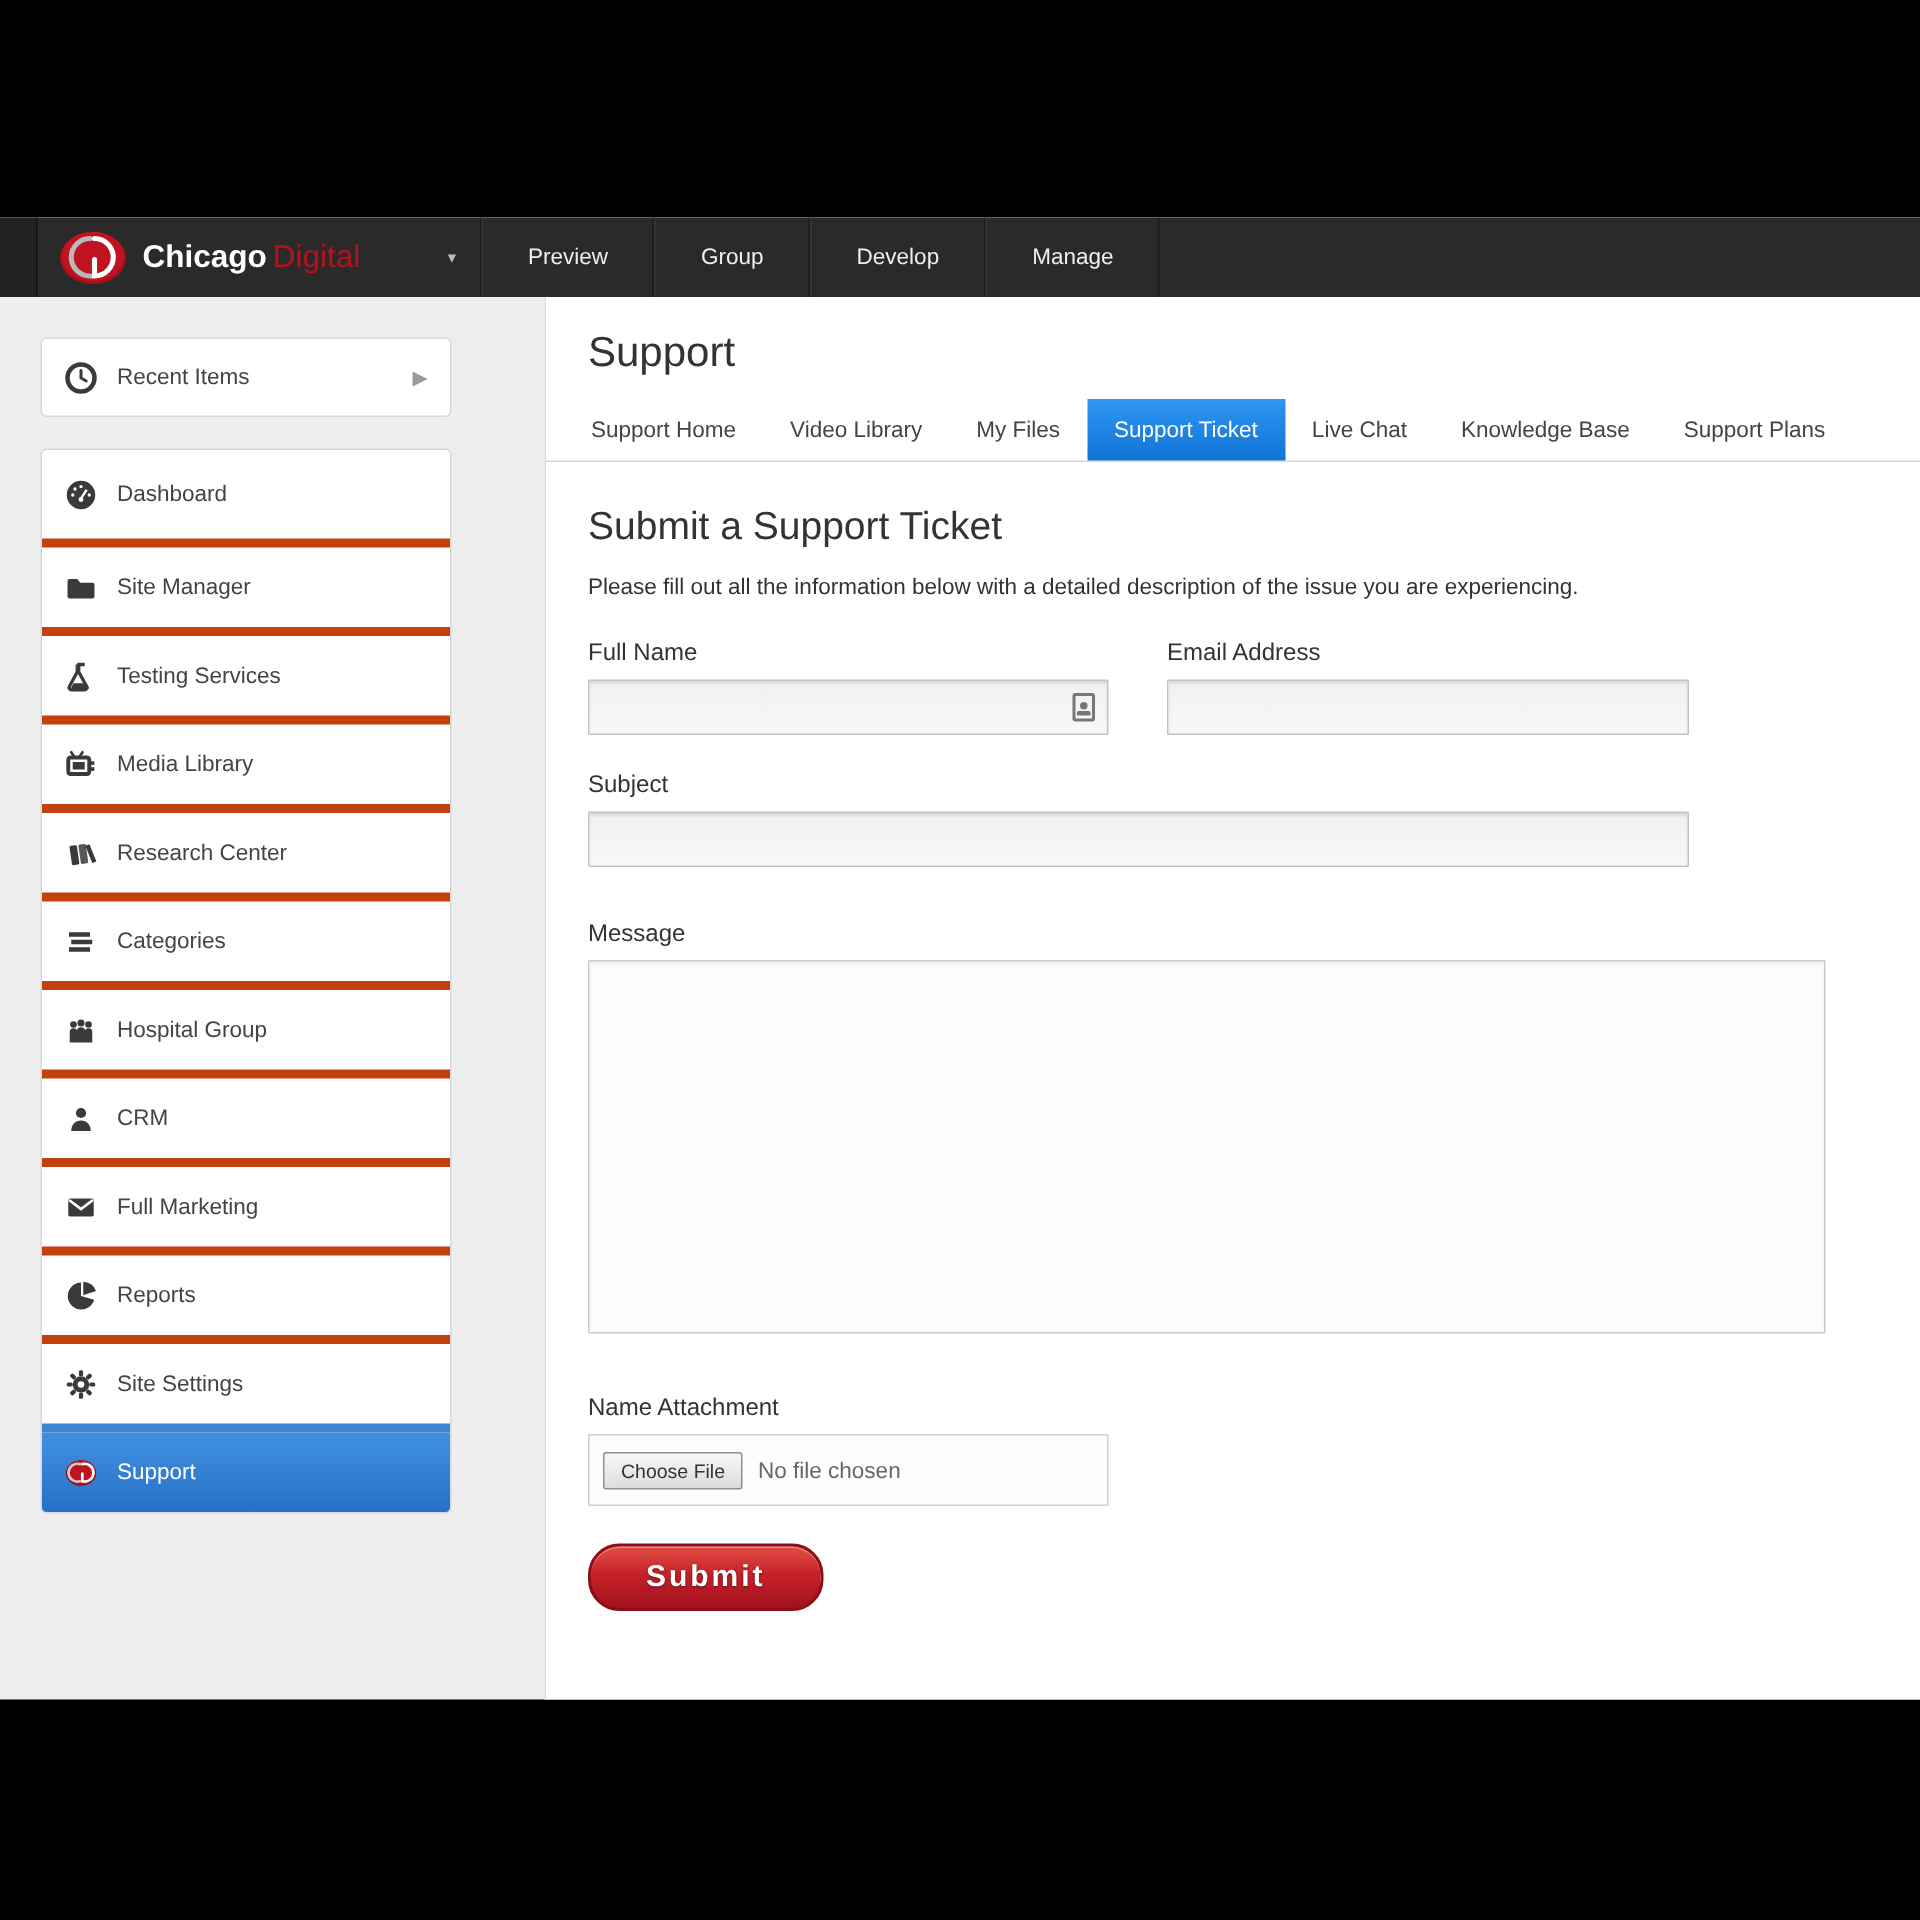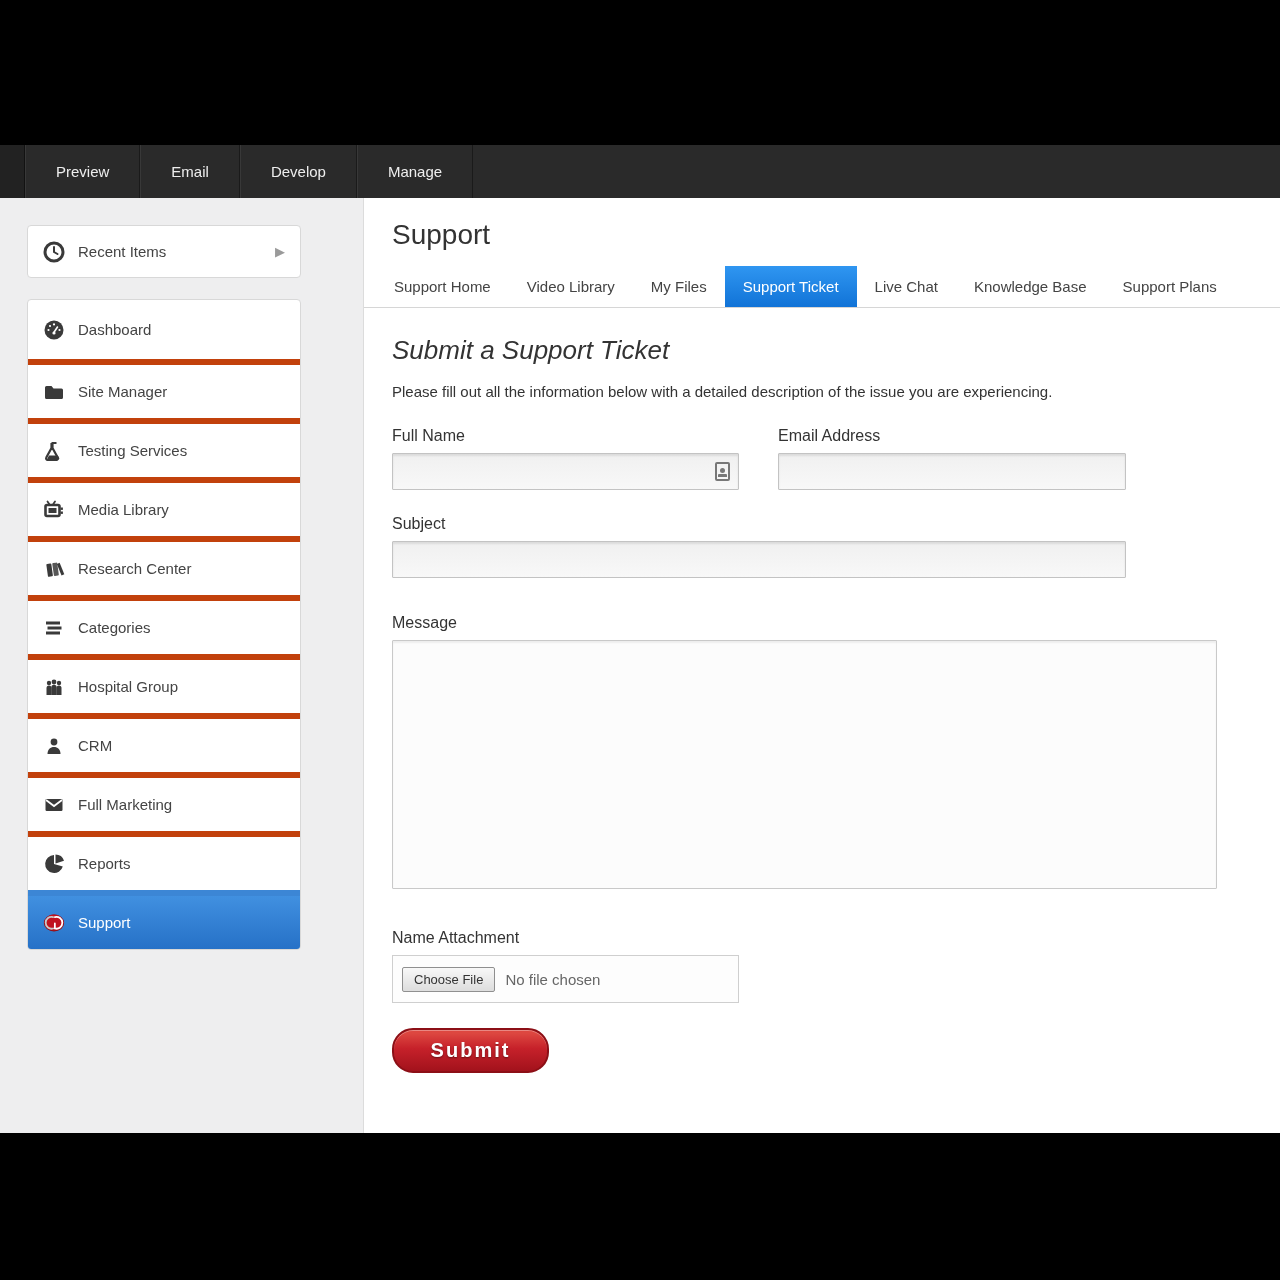--- a/index.html
+++ b/index.html
@@ -42,21 +42,21 @@
 
   
   .page-header { padding:21px 28px 15px; }
   .page-title { font-size:28px; color:#333; font-weight:normal; }
   .tabs { display:flex; align-items:stretch; padding:0 12px; border-bottom:1px solid #d6d6d6;text-align:center; }
   .tab { padding:12px 18px; font-size:15px; color:#444; cursor:pointer; white-space:nowrap; }
   .tab.active { background:linear-gradient(#2f96f1,#1173d7); color:#fff; }
 
   
   .form-area { padding:27px 28px 0; }
-  .form-heading { font-size:26px; color:#333; font-weight:normal; margin-bottom:17px;font-style:italic; }
+  .form-heading { font-size:26px; color:#333; font-weight:normal; margin-bottom:17px; }
   .form-desc { font-size:15px; color:#333; margin-bottom:27px; }
   .field-label { font-size:16px; color:#333; margin-bottom:8px; }
   .two-col { display:flex; margin-bottom:25px; }
   .col-a { width:347px; margin-right:39px; }
   .col-b { width:348px; }
   .text-input { width:100%; height:37px; border:1px solid #c3c3c3; background:linear-gradient(#f0f0f0,#f8f8f8);
     box-shadow:inset 0 2px 2px rgba(0,0,0,.09); padding:0 10px; font-size:15px; color:#333; border-radius:1px; }
   .input-wrap { position:relative; }
   .contact-hint { position:absolute; right:9px; top:9px; width:15px; height:19px; border:2px solid #777;
     border-radius:2px; display:flex; flex-direction:column; align-items:center; justify-content:flex-end; padding-bottom:2px; }
@@ -79,23 +79,33 @@
     box-shadow:inset 0 1px 0 rgba(255,255,255,.35); }
 </style>
 </head>
 <body>
 
 <div class="stage">
   <div class="screen">
 
     <div class="navbar">
       <div class="nav-left-strip"></div>
+      <div class="brand">
+        <svg class="brand-logo" viewBox="0 0 46 38">
+          <ellipse cx="23" cy="19" rx="22" ry="17.5" fill="#a50f1c"></ellipse>
+          <ellipse cx="23" cy="18" rx="21" ry="16.5" fill="#c0121f"></ellipse>
+          <path d="M21 6 A 12.5 12.5 0 1 0 21 31" fill="none" stroke="#b9b9b9" stroke-width="3.4" stroke-linecap="round"></path>
+          <path d="M24 6 A 12.5 12.5 0 1 1 24 31 L 24 20" fill="none" stroke="#ffffff" stroke-width="3.4" stroke-linecap="round"></path>
+        </svg>
+        <div class="brand-name"><span>Chicago</span><span class="secondary">Digital</span></div>
+        <span class="brand-caret">▾</span>
+      </div>
       <div class="nav-items" id="nav-items">
           <div class="nav-item">Preview</div>
-          <div class="nav-item">Email</div>
+          <div class="nav-item">Group</div>
           <div class="nav-item">Develop</div>
           <div class="nav-item">Manage</div>
         </div>
     </div>
 
     <div class="content">
 
       <div class="sidebar">
         <div class="recent-card">
           <span class="icon" id="recent-icon"><svg viewBox="0 0 22 22" width="22" height="22">
@@ -207,20 +217,41 @@
               <span class="label">Full Marketing</span>
             </div>
             <div class="menu-row">
               <span class="icon">
                 <svg viewBox="0 0 22 22" width="22" height="22">
                   <path d="M11 11 L11 2 A9 9 0 0 1 19.5 8.2 Z" fill="#3a3a3a" transform="translate(1.5,-0.5)"></path>
                   <path d="M11 11 L19.8 13.5 A9 9 0 1 1 11 2 Z" fill="#3a3a3a"></path>
                 </svg>
               </span>
               <span class="label">Reports</span>
+            </div>
+            <div class="menu-row">
+              <span class="icon">
+                <svg viewBox="0 0 22 22" width="22" height="22">
+                  <g fill="#3a3a3a">
+                    <circle cx="11" cy="11" r="5.5"></circle>
+                    <g>
+                      <rect x="9.6" y="1.5" width="2.8" height="4" rx="1"></rect>
+                      <rect x="9.6" y="16.5" width="2.8" height="4" rx="1"></rect>
+                      <rect x="1.5" y="9.6" width="4" height="2.8" rx="1"></rect>
+                      <rect x="16.5" y="9.6" width="4" height="2.8" rx="1"></rect>
+                      <rect x="9.6" y="1.5" width="2.8" height="4" rx="1" transform="rotate(45 11 11)"></rect>
+                      <rect x="9.6" y="16.5" width="2.8" height="4" rx="1" transform="rotate(45 11 11)"></rect>
+                      <rect x="1.5" y="9.6" width="4" height="2.8" rx="1" transform="rotate(45 11 11)"></rect>
+                      <rect x="16.5" y="9.6" width="4" height="2.8" rx="1" transform="rotate(45 11 11)"></rect>
+                    </g>
+                    <circle cx="11" cy="11" r="2.2" fill="#fff"></circle>
+                  </g>
+                </svg>
+              </span>
+              <span class="label">Site Settings</span>
             </div>
             <div class="menu-row active">
               <span class="icon">
                 <svg viewBox="0 0 26 22" width="26" height="22">
                   <ellipse cx="13" cy="11" rx="12" ry="10" fill="#8c1018"></ellipse>
                   <ellipse cx="13" cy="10.5" rx="11.2" ry="9.5" fill="#c0121f"></ellipse>
                   <path d="M12 4 A 7 7 0 1 0 12 17.5" fill="none" stroke="#c9c9c9" stroke-width="2.1" stroke-linecap="round"></path>
                   <path d="M14 4 A 7 7 0 1 1 14 17.5 L 14 11.5" fill="none" stroke="#fff" stroke-width="2.1" stroke-linecap="round"></path>
                 </svg>
               </span>

